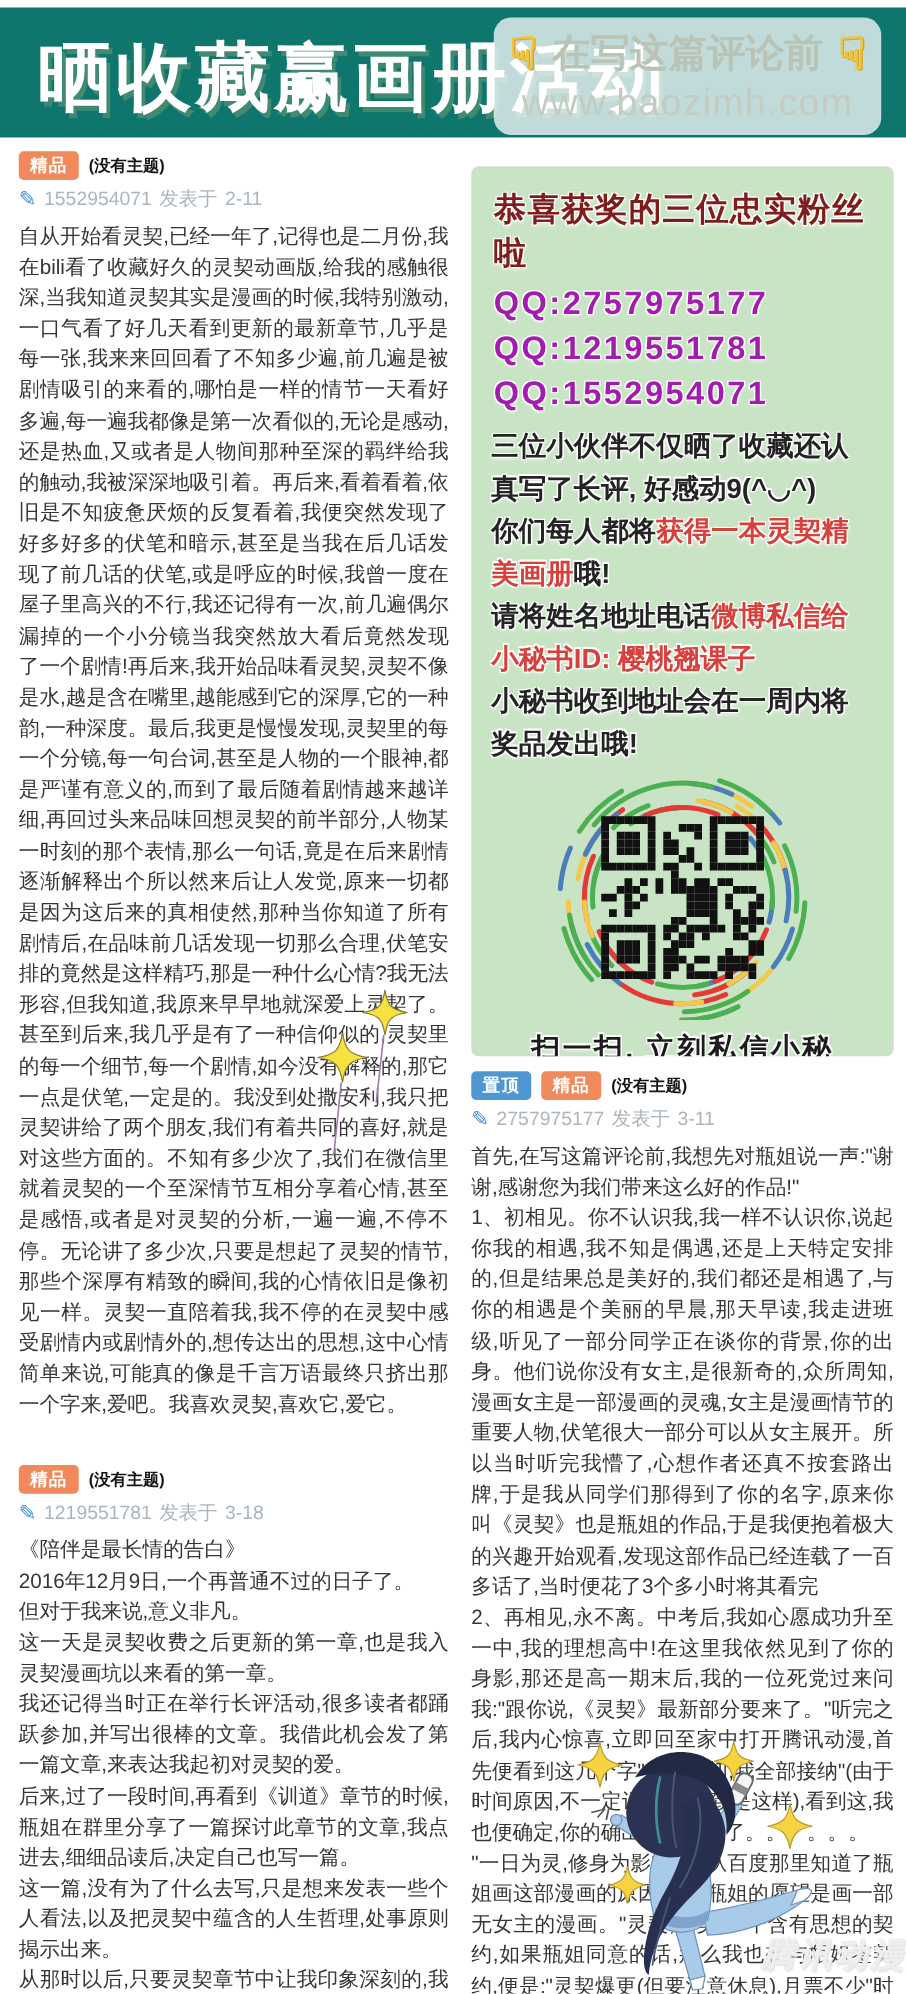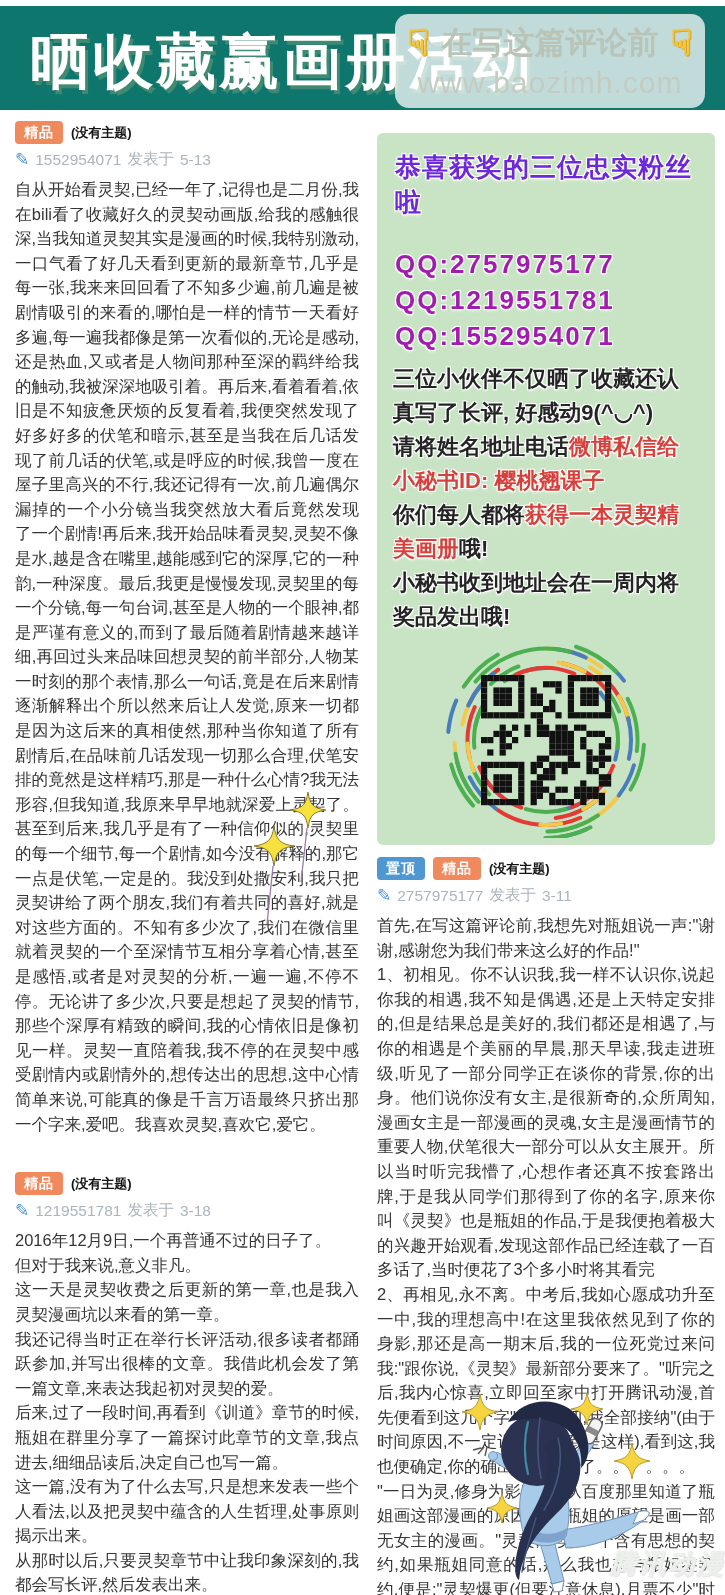--- a/index.html
+++ b/index.html
@@ -36,22 +36,22 @@
     color:#abb5bd; font-size:15.5px; }
   .pencil-icon { color:#4a90d9; font-size:17px; transform:rotate(0deg); }
   .post-body { margin-top:7px; font-size:16.5px; line-height:24.6px; color:#353535;
     text-align:justify; }
   .post-body p { margin:0; }
   
   .promo { background:#c8e4c4; border-radius:6px; width:338px; height:712px;
     padding:15px 16px 10px; overflow:hidden; position:relative; }
   .outline-w { text-shadow:-1px -1px 0 #fff, 1px -1px 0 #fff, -1px 1px 0 #fff,
     1px 1px 0 #fff, 0 2px 3px rgba(255,255,255,.6); }
-  .promo-headline { color:#6d28d9; font-size:26px; font-weight:bold;
-    letter-spacing:1px; margin:2px 0 26px 2px; }
+  .promo-headline { color:#7f1d1d; font-size:26px; font-weight:bold;
+    letter-spacing:1px; margin:2px 0 4px 2px; }
   .promo-qq p { color:#a21caf; font-size:26px; font-weight:bold; line-height:36px;
     letter-spacing:2px; margin:0 0 0 2px; }
   .promo-lines { margin-top:8px; }
   .promo-lines p { font-size:22px; font-weight:bold; line-height:34px; color:#242424; }
   .seg-red { color:#d7413c; }
   .seg-black { color:#242424; }
   .qr-wrap { width:262px; margin:8px auto 0; text-align:center; }
   .qr-caption { font-size:23px; font-weight:bold; color:#1c1c1c; margin-top:2px;
     letter-spacing:2px; }
   
@@ -80,39 +80,40 @@
 
   <div class="post">
     <div class="post-header">
       <span class="badge badge-featured">精品</span>
       <span class="post-title">(没有主题)</span>
     </div>
     <div class="post-meta">
       <span class="pencil-icon">✎</span>
       <span>1552954071</span>
       <span>发表于</span>
-      <span>5-13</span>
+      <span>2-11</span>
     </div>
     <div class="post-body">
         <p>自从开始看灵契,已经一年了,记得也是二月份,我在bili看了收藏好久的灵契动画版,给我的感触很深,当我知道灵契其实是漫画的时候,我特别激动,一口气看了好几天看到更新的最新章节,几乎是每一张,我来来回回看了不知多少遍,前几遍是被剧情吸引的来看的,哪怕是一样的情节一天看好多遍,每一遍我都像是第一次看似的,无论是感动,还是热血,又或者是人物间那种至深的羁绊给我的触动,我被深深地吸引着。再后来,看着看着,依旧是不知疲惫厌烦的反复看着,我便突然发现了好多好多的伏笔和暗示,甚至是当我在后几话发现了前几话的伏笔,或是呼应的时候,我曾一度在屋子里高兴的不行,我还记得有一次,前几遍偶尔漏掉的一个小分镜当我突然放大看后竟然发现了一个剧情!再后来,我开始品味看灵契,灵契不像是水,越是含在嘴里,越能感到它的深厚,它的一种韵,一种深度。最后,我更是慢慢发现,灵契里的每一个分镜,每一句台词,甚至是人物的一个眼神,都是严谨有意义的,而到了最后随着剧情越来越详细,再回过头来品味回想灵契的前半部分,人物某一时刻的那个表情,那么一句话,竟是在后来剧情逐渐解释出个所以然来后让人发觉,原来一切都是因为这后来的真相使然,那种当你知道了所有剧情后,在品味前几话发现一切那么合理,伏笔安排的竟然是这样精巧,那是一种什么心情?我无法形容,但我知道,我原来早早地就深爱上灵契了。甚至到后来,我几乎是有了一种信仰似的,灵契里的每一个细节,每一个剧情,如今没有解释的,那它一点是伏笔,一定是的。我没到处撒安利,我只把灵契讲给了两个朋友,我们有着共同的喜好,就是对这些方面的。不知有多少次了,我们在微信里就着灵契的一个至深情节互相分享着心情,甚至是感悟,或者是对灵契的分析,一遍一遍,不停不停。无论讲了多少次,只要是想起了灵契的情节,那些个深厚有精致的瞬间,我的心情依旧是像初见一样。灵契一直陪着我,我不停的在灵契中感受剧情内或剧情外的,想传达出的思想,这中心情简单来说,可能真的像是千言万语最终只挤出那一个字来,爱吧。我喜欢灵契,喜欢它,爱它。</p>
       </div>
   </div>
 
   <div class="post">
     <div class="post-header">
       <span class="badge badge-featured">精品</span>
       <span class="post-title">(没有主题)</span>
     </div>
     <div class="post-meta">
       <span class="pencil-icon">✎</span>
       <span>1219551781</span>
       <span>发表于</span>
       <span>3-18</span>
     </div>
     <div class="post-body">
+        <p>《陪伴是最长情的告白》</p>
         <p>2016年12月9日,一个再普通不过的日子了。</p>
         <p>但对于我来说,意义非凡。</p>
         <p>这一天是灵契收费之后更新的第一章,也是我入灵契漫画坑以来看的第一章。</p>
         <p>我还记得当时正在举行长评活动,很多读者都踊跃参加,并写出很棒的文章。我借此机会发了第一篇文章,来表达我起初对灵契的爱。</p>
         <p>后来,过了一段时间,再看到《训道》章节的时候,瓶姐在群里分享了一篇探讨此章节的文章,我点进去,细细品读后,决定自己也写一篇。</p>
         <p>这一篇,没有为了什么去写,只是想来发表一些个人看法,以及把灵契中蕴含的人生哲理,处事原则揭示出来。</p>
         <p>从那时以后,只要灵契章节中让我印象深刻的,我都会写长评,然后发表出来。</p>
       </div>
   </div>
 
@@ -129,22 +130,22 @@
 
   <div class="promo">
     <div class="promo-headline outline-w">恭喜获奖的三位忠实粉丝啦</div>
     <div class="promo-qq outline-w">
         <p>QQ:2757975177</p>
         <p>QQ:1219551781</p>
         <p>QQ:1552954071</p>
       </div>
     <div class="promo-lines outline-w">
         <p><span class="seg-black">三位小伙伴不仅晒了收藏还认真写了长评, 好感动9(^◡^)</span></p>
+        <p><span class="seg-black">你们每人都将</span><span class="seg-red">获得一本灵契精美画册</span><span class="seg-black">哦!</span></p>
         <p><span class="seg-black">请将姓名地址电话</span><span class="seg-red">微博私信给小秘书ID: 樱桃翘课子</span></p>
-        <p><span class="seg-black">你们每人都将</span><span class="seg-red">获得一本灵契精美画册</span><span class="seg-black">哦!</span></p>
         <p><span class="seg-black">小秘书收到地址会在一周内将奖品发出哦!</span></p>
       </div>
     <div class="qr-wrap">
       <svg id="qr-svg" width="242" height="196" viewBox="0 0 242 196">
         <g id="qr-arcs" transform="translate(121,98)">
             <circle r="72" fill="none" stroke="#4a7ebb" stroke-width="4" stroke-linecap="round" stroke-dasharray="20 60" transform="rotate(0)"></circle>
             <circle r="78.5" fill="none" stroke="#4caf50" stroke-width="4" stroke-linecap="round" stroke-dasharray="33 89" transform="rotate(47)"></circle>
             <circle r="85" fill="none" stroke="#e53935" stroke-width="4" stroke-linecap="round" stroke-dasharray="46 118" transform="rotate(94)"></circle>
             <circle r="91.5" fill="none" stroke="#f2c94c" stroke-width="4" stroke-linecap="round" stroke-dasharray="59 147" transform="rotate(141)"></circle>
             <circle r="98" fill="none" stroke="#4a7ebb" stroke-width="4" stroke-linecap="round" stroke-dasharray="27 176" transform="rotate(188)"></circle>

